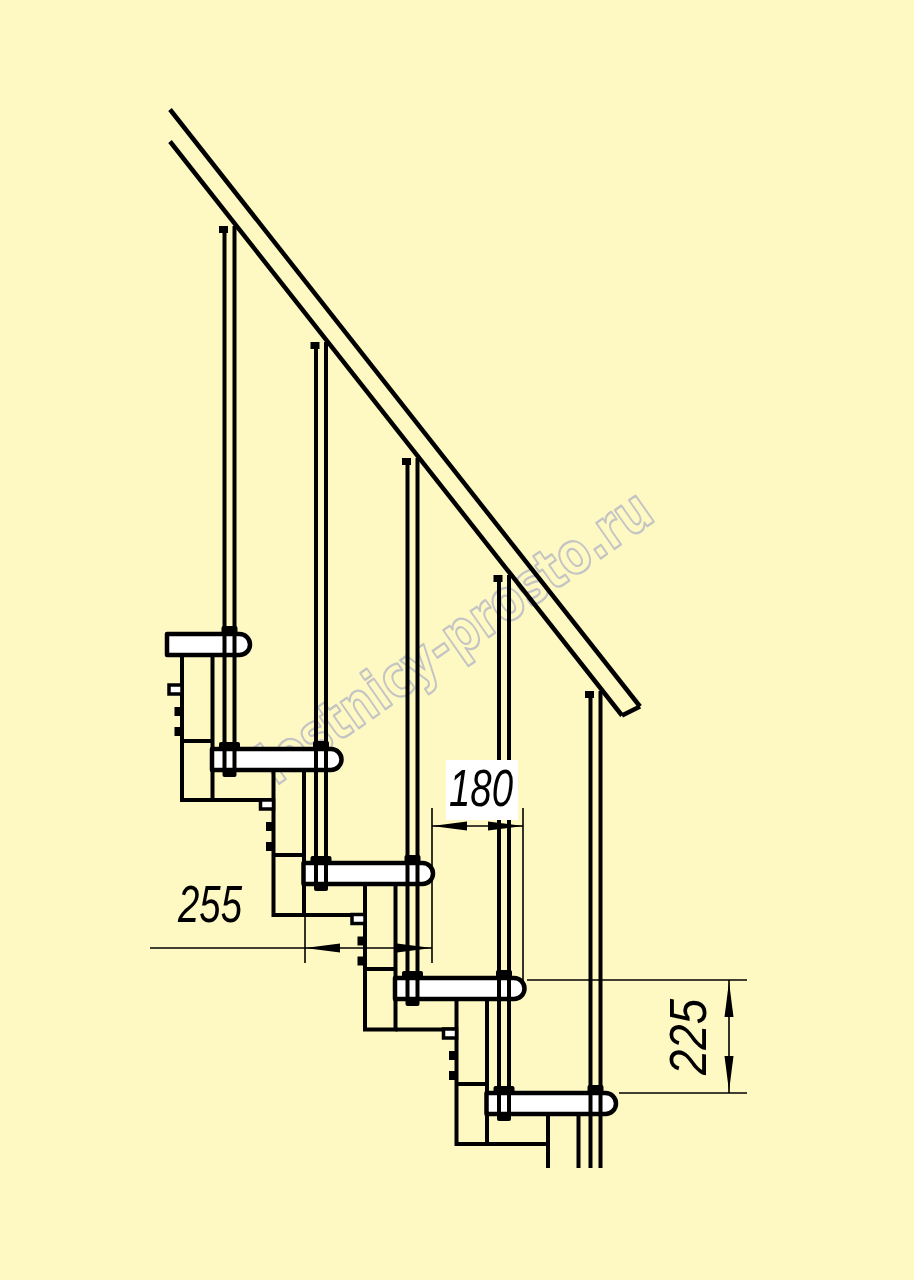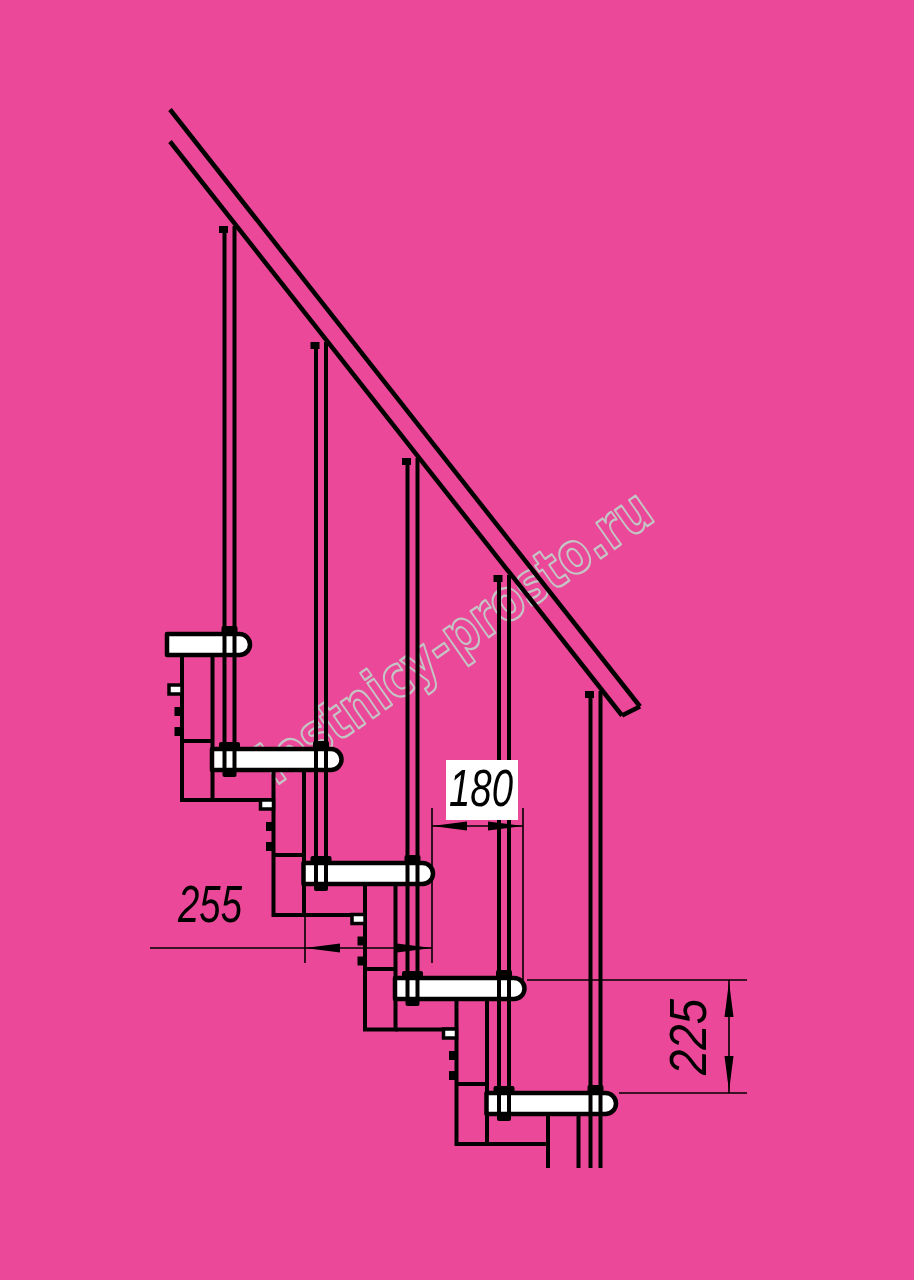--- a/index.html
+++ b/index.html
@@ -4,21 +4,21 @@
 <style>
   html, body {
     margin: 0;
     padding: 0;
     background: #ffffff;
   }
   .page {
     position: relative;
     width: 914px;
     height: 1280px;
-    background: #ec4899;
+    background: #fef9c3;
     overflow: hidden;
     font-family: "Liberation Sans", sans-serif;
   }
   svg { display: block; }
   .outline { fill: #ffffff; stroke: #000000; stroke-width: 4.5; stroke-linejoin: round; }
   .thick   { fill: none;    stroke: #000000; stroke-width: 4.5; stroke-linecap: butt; }
   .thick4  { fill: none;    stroke: #000000; stroke-width: 4;   }
   .solid   { fill: #000000; stroke: none; }
   .tabrect { fill: #ffffff; stroke: #000000; stroke-width: 3.5; }
   .thin    { fill: none; stroke: #000000; stroke-width: 1.6; }

